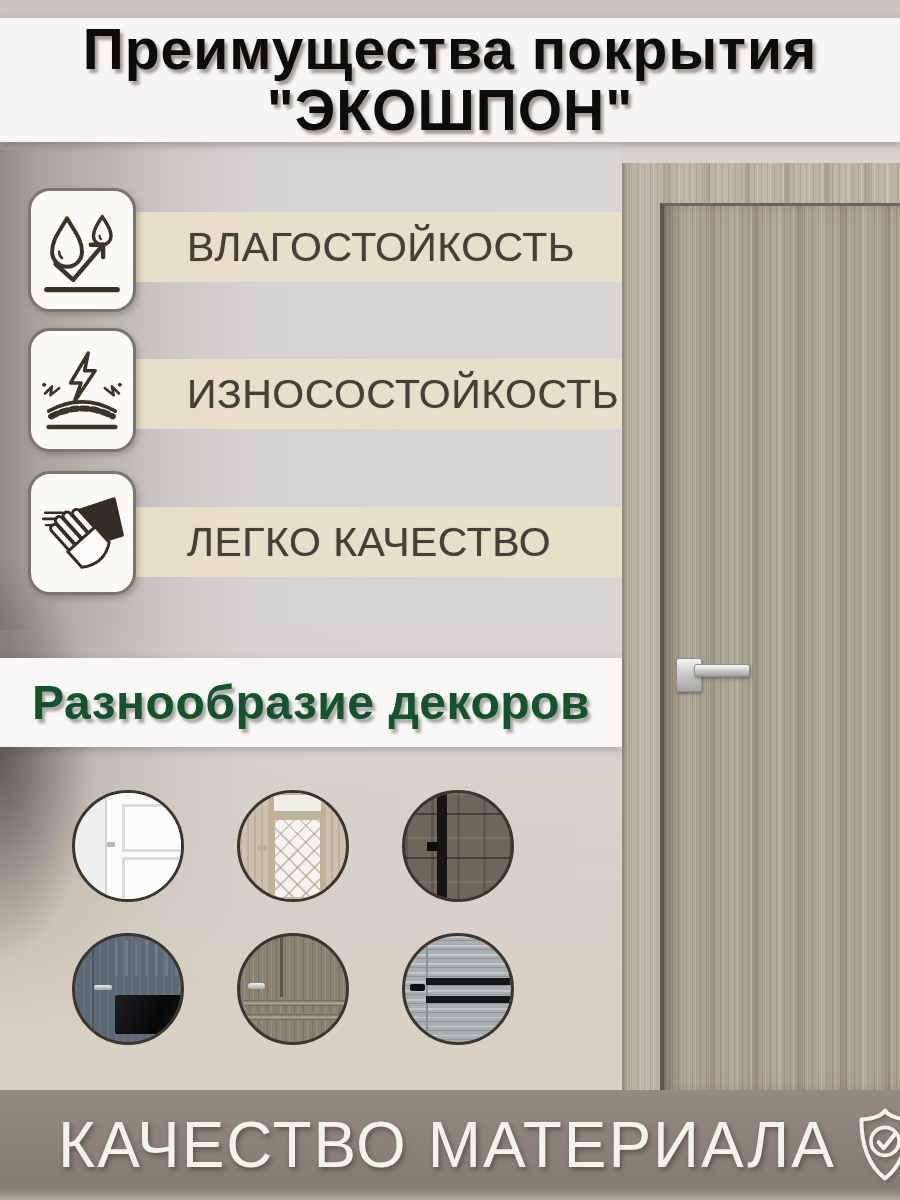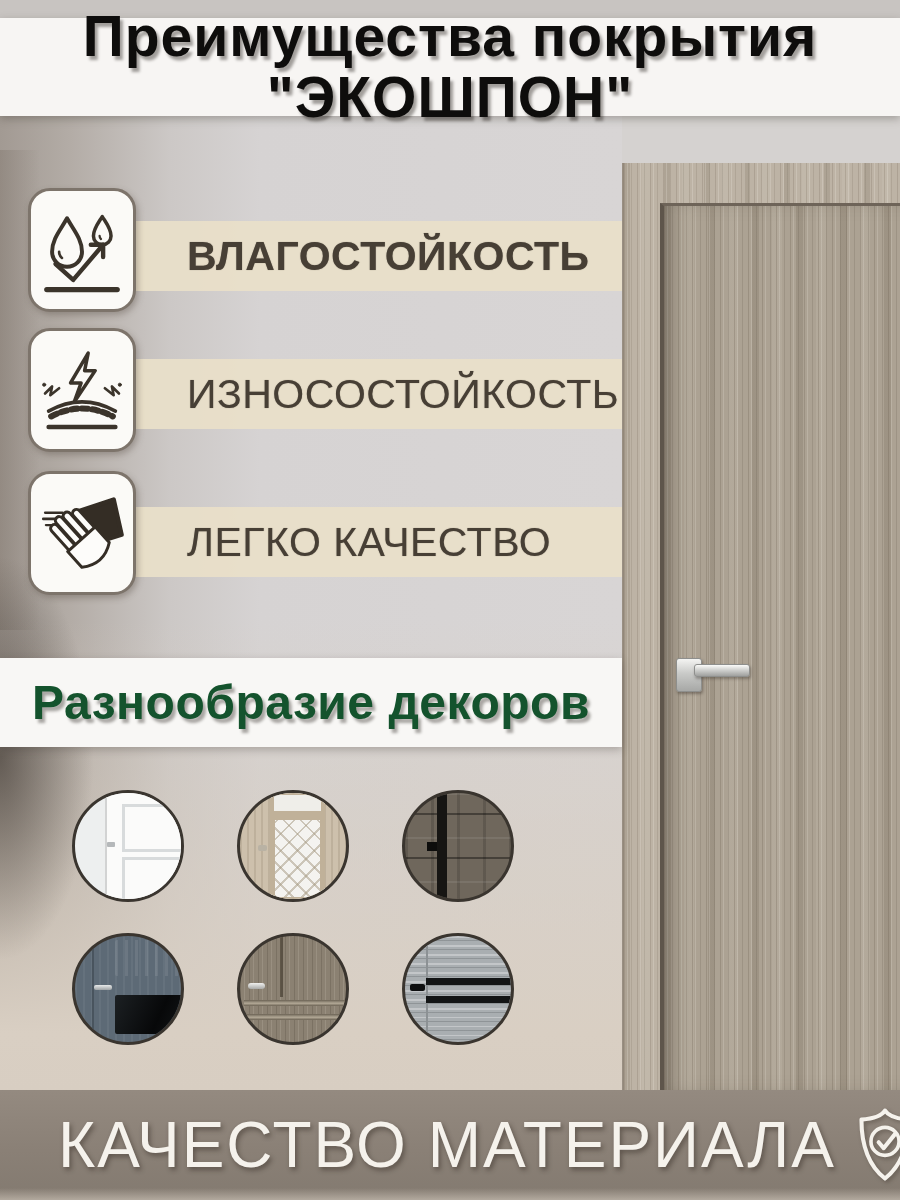--- a/index.html
+++ b/index.html
@@ -33,30 +33,30 @@
     border-left:4px solid #5e554b;border-top:3px solid #6e6459;
     box-shadow:inset 14px 0 22px -12px rgba(70,62,52,.55);}
   .door-handle-plate{position:absolute;left:12px;top:452px;width:24px;height:32px;border-radius:3px;
     background:linear-gradient(180deg,#f4f4f2,#c9cac8 45%,#a7a8a6);border:1px solid #8e8f8d;
     box-shadow:1px 2px 3px rgba(60,52,44,.45);}
   .door-handle-lever{position:absolute;left:30px;top:458px;width:54px;height:11px;border-radius:3px;
     background:linear-gradient(180deg,#fbfbf9,#d5d6d4 40%,#9fa09e);border:1px solid #8e8f8d;
     box-shadow:1px 2px 3px rgba(60,52,44,.4);}
 
   
-  .title-banner{position:absolute;left:0;top:18px;width:900px;height:98px;background:#f7f5f3;
+  .title-banner{position:absolute;left:0;top:18px;width:900px;height:124px;background:#f7f5f3;
     box-shadow:0 3px 8px rgba(70,63,55,.35);display:flex;flex-direction:column;
     align-items:center;justify-content:center;z-index:5;}
   .title-line{color:#0e0d0c;font-weight:700;font-size:57px;line-height:61px;letter-spacing:1px;
     text-shadow:3px 4px 3px rgba(20,15,10,.38);white-space:nowrap;}
 
   
   .band{position:absolute;left:130px;width:492px;height:70px;background:rgba(233,223,201,.94);
     display:flex;align-items:center;padding-left:57px;box-sizing:border-box;z-index:3;}
-  .band.b1{top:221px;font-weight:bold;}
+  .band.b1{top:212px;}
   .band.b2{top:359px;align-items:center;}
   .band.b3{top:507px;}
   .band-label{color:#473f35;font-size:41px;letter-spacing:.5px;white-space:nowrap;
     text-shadow:0 0 1px rgba(71,63,53,.55);}
 
   .tile{position:absolute;left:28px;width:108px;height:124px;background:#fbfaf7;
     border:3px solid #7d746b;border-radius:22px;box-sizing:border-box;z-index:4;
     box-shadow:2px 3px 6px rgba(80,70,60,.35);display:flex;align-items:center;justify-content:center;}
   .tile.t1{top:188px;}
   .tile.t2{top:328px;}

